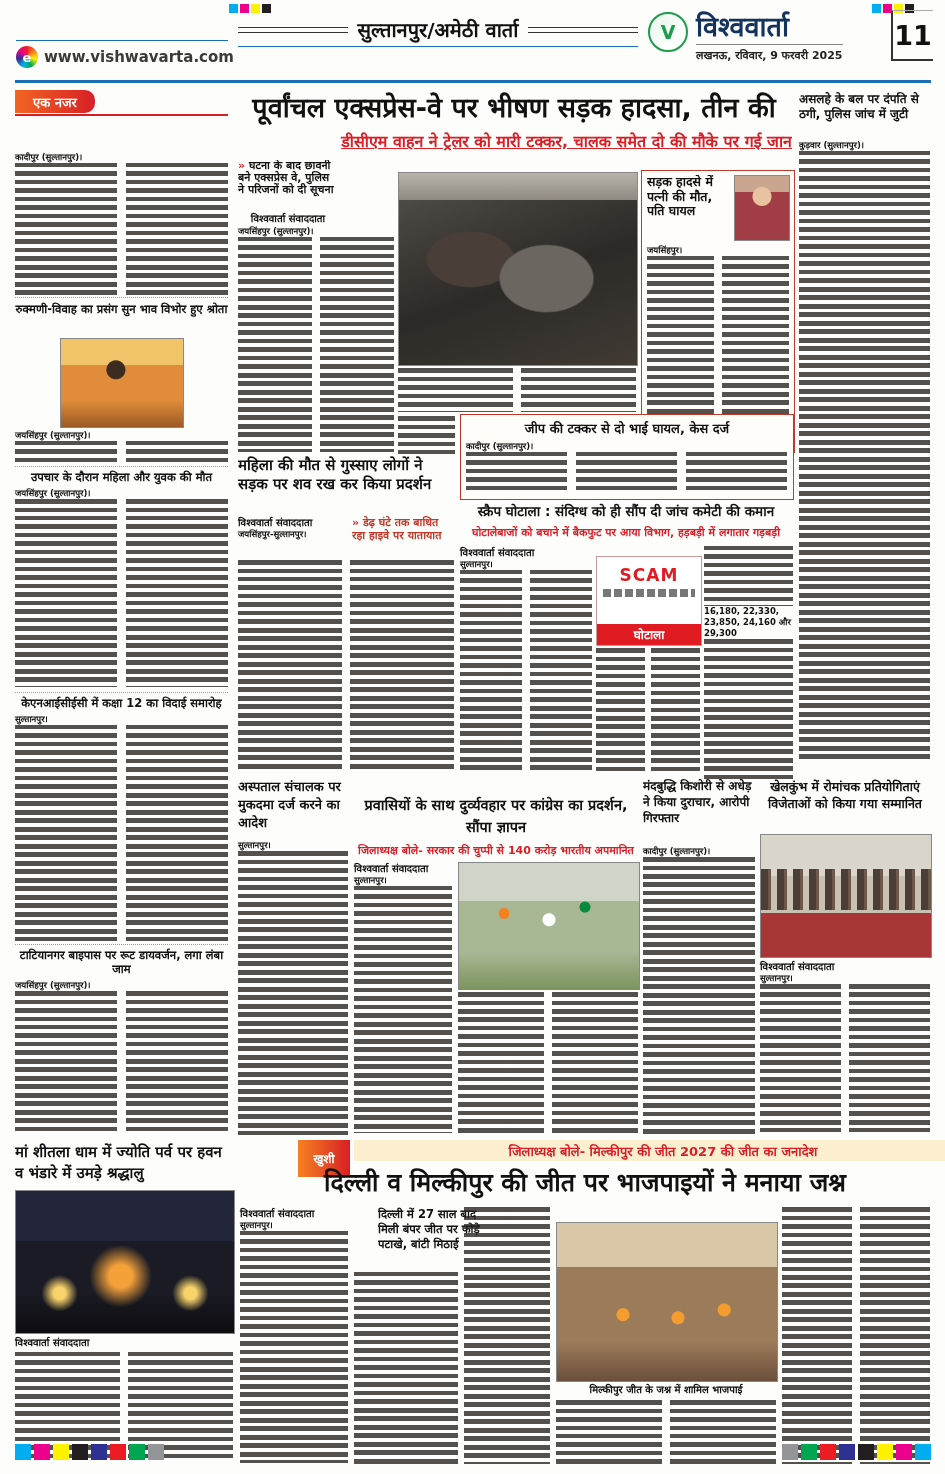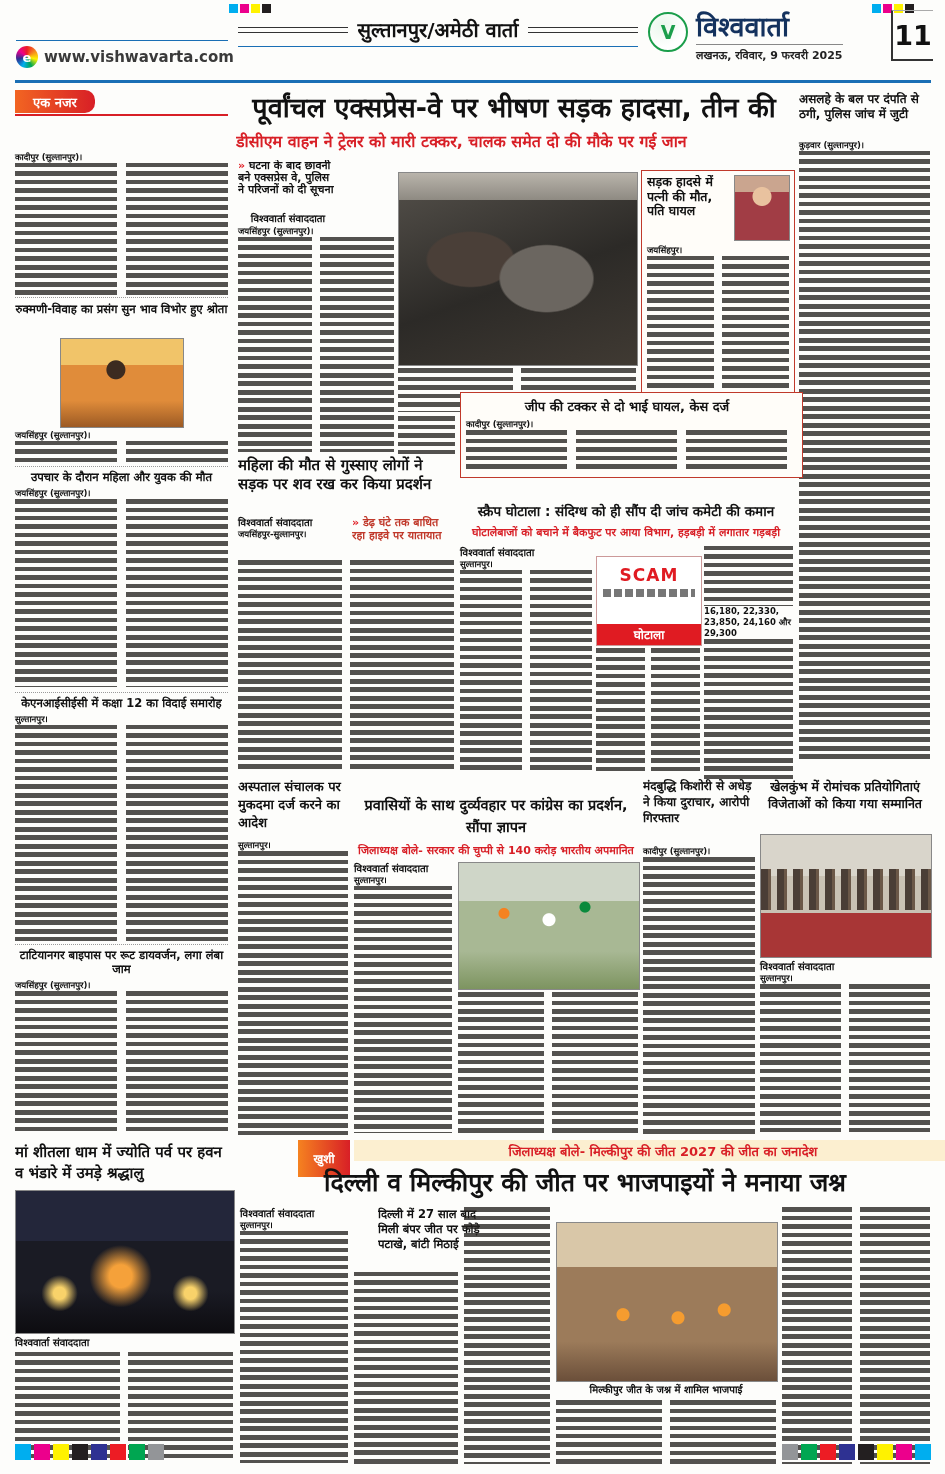--- a/index.html
+++ b/index.html
@@ -36,21 +36,21 @@
   .paper-name{font-size:27px;font-weight:bold;color:#14325e;line-height:30px;}
   .edition{font-size:11px;font-weight:bold;color:#222;margin-top:2px;border-top:1px solid #888;padding-top:2px;}
   .pagenum{width:40px;height:48px;border-left:2px solid #333;border-bottom:2px solid #333;border-top:1px solid #aaa;
     display:flex;align-items:center;justify-content:center;font-size:27px;font-weight:bold;}
   
   .eknazar{width:80px;height:23px;background:linear-gradient(90deg,#f26522,#d81f26);color:#fff;
     font-weight:bold;font-size:13px;display:flex;align-items:center;justify-content:center;border-radius:0 10px 10px 0;}
   .rb-head{font-weight:bold;font-size:11.5px;line-height:1.25;text-align:center;overflow:hidden;}
   
   .main-head{font-size:27px;font-weight:bold;text-align:center;line-height:36px;overflow:hidden;}
-  .main-sub{font-size:16px;font-weight:bold;text-align:left;color:#d81f26;overflow:hidden;}
+  .main-sub{font-size:16px;font-weight:bold;text-align:right;color:#d81f26;overflow:hidden;text-decoration:underline;}
   .kick{font-size:11px;font-weight:bold;line-height:12px;overflow:hidden;}
   .h-box{font-weight:bold;overflow:hidden;}
   .pull{font-size:11px;font-weight:bold;line-height:13px;color:#c0392b;overflow:hidden;}
   .subred{font-size:11px;font-weight:bold;color:#d81f26;text-align:center;overflow:hidden;}
   .figures{font-size:8.5px;font-weight:bold;line-height:11px;}
   
   .newsbox{border:1.5px solid #c0392b;background:#fffdf9;}
   
   .photo{border:1px solid #888;}
   .ph-crash{background:
@@ -198,21 +198,21 @@
 
   <div class="abs newsbox" style="left:641px;top:170px;width:152px;height:281px;">
     <div class="abs h-box" style="left:5px;top:4px;width:86px;height:58px;font-size:12.5px;line-height:14.5px;">सड़क हादसे में पत्नी की मौत, पति घायल</div>
     <div class="abs photo ph-victim" style="right:4px;top:4px;width:54px;height:64px;"></div>
     <div class="abs" style="left:5px;top:74px;width:142px;">
       <span class="dl">जयसिंहपुर।</span>
       <div class="greek" style="height:190px;--col:67px;--gut:8px;"></div>
     </div>
   </div>
 
-  <div class="abs newsbox" style="left:460px;top:392px;width:332px;height:84px;padding-left:9px;">
+  <div class="abs newsbox" style="left:460px;top:414px;width:332px;height:84px;">
     <div class="abs h-box center" style="left:4px;top:4px;width:324px;height:18px;font-size:13px;">जीप की टक्कर से दो भाई घायल, केस दर्ज</div>
     <div class="abs" style="left:5px;top:26px;width:322px;">
       <span class="dl">कादीपुर (सुल्तानपुर)।</span>
       <div class="greek" style="height:40px;--col:101px;--gut:9px;"></div>
     </div>
   </div>
 
   <div class="abs h-box" style="left:238px;top:456px;width:216px;height:56px;font-size:15px;line-height:19px;">महिला की मौत से गुस्साए लोगों ने सड़क पर शव रख कर किया प्रदर्शन</div>
   <div class="abs" style="left:238px;top:516px;width:108px;">
     <div class="byline">विश्ववार्ता संवाददाता</div>

